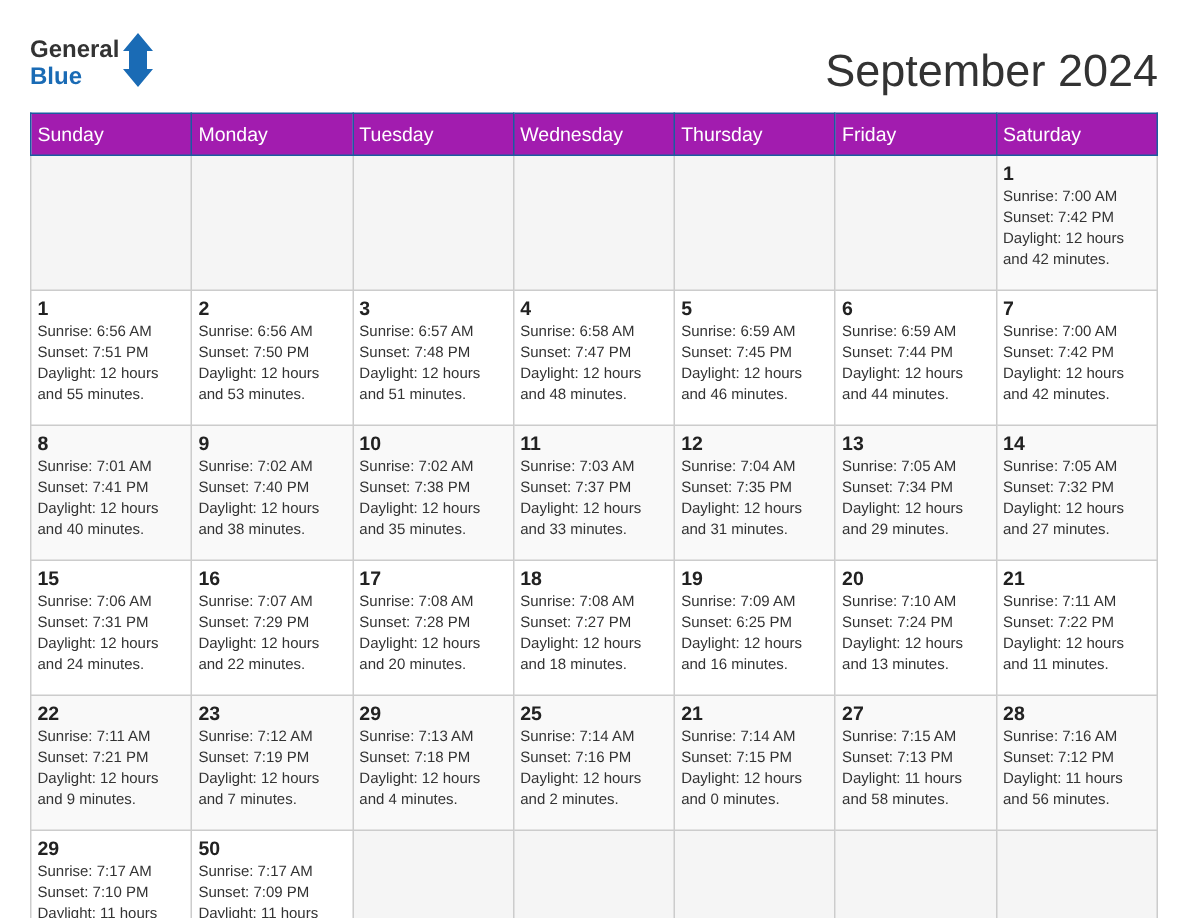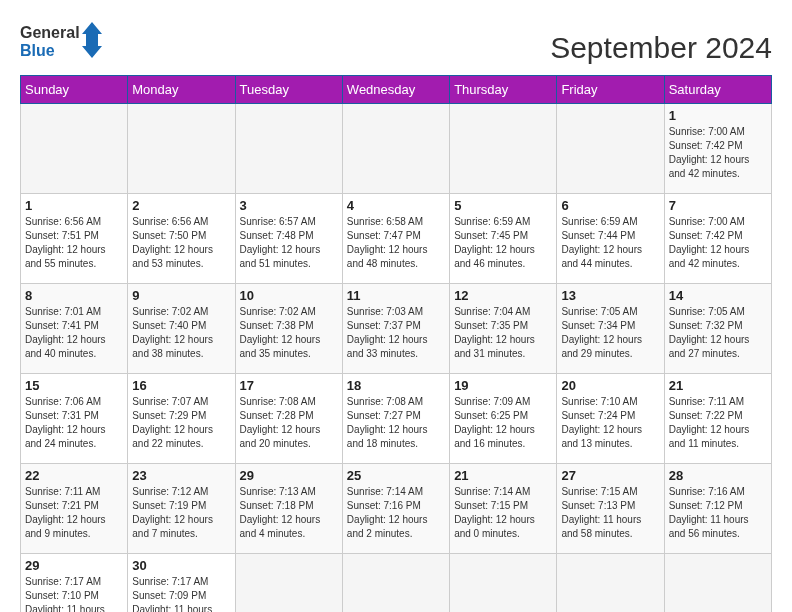--- a/index.html
+++ b/index.html
@@ -283,21 +283,21 @@
         </td>
       </tr>
       <tr>
         <td>
           <span class="day-num">29</span>
           <div class="cell-info" style="white-space: pre-line;">Sunrise: 7:17 AM
 Sunset: 7:10 PM
 Daylight: 11 hours and 53 minutes.</div>
         </td>
         <td>
-          <span class="day-num">30</span>
+          <span class="day-num">50</span>
           <div class="cell-info" style="white-space: pre-line;">Sunrise: 7:17 AM
 Sunset: 7:09 PM
 Daylight: 11 hours and 51 minutes.</div>
         </td>
         <td class="empty-cell"></td>
         <td class="empty-cell"></td>
         <td class="empty-cell"></td>
         <td class="empty-cell"></td>
         <td class="empty-cell"></td>
       </tr>

